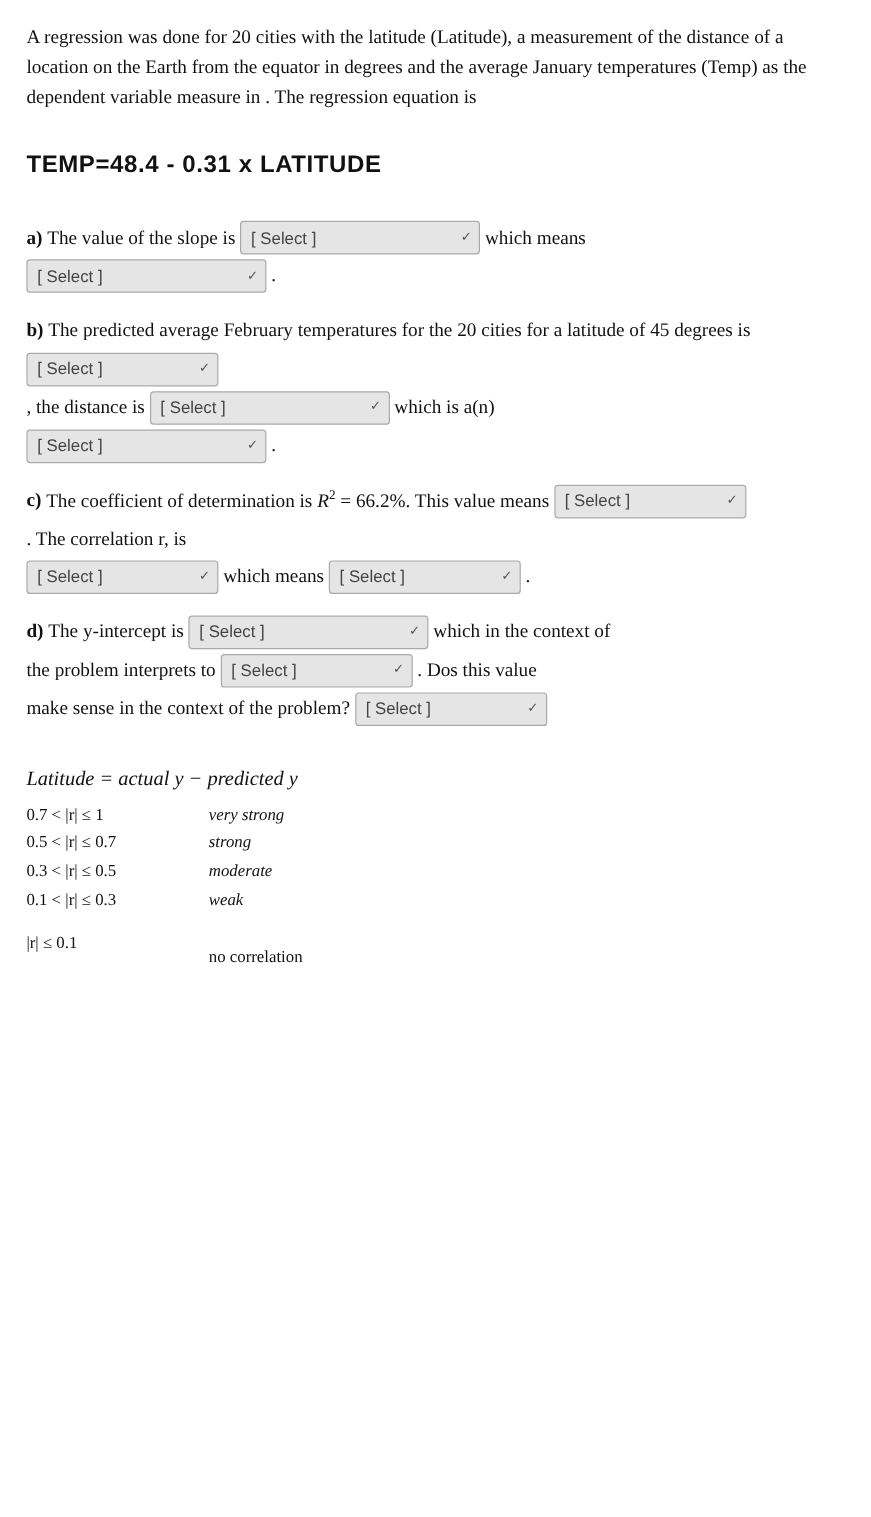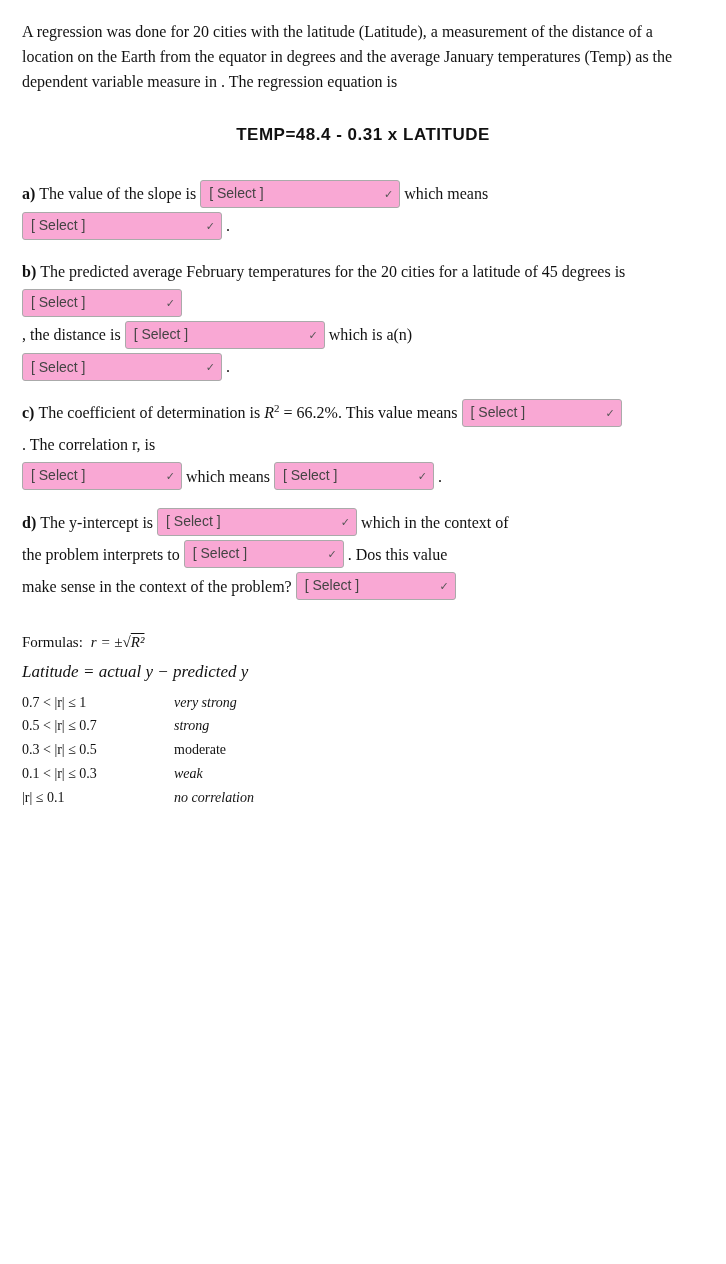--- a/index.html
+++ b/index.html
@@ -11,23 +11,22 @@
       width: 726px;
       min-height: 1264px;
       padding: 20px 22px 30px 22px;
       line-height: 1.5;
     }
     .intro-text {
       margin-bottom: 18px;
       line-height: 1.55;
     }
     .equation-block {
-      text-align: center;
       font-weight: bold;
-      font-size: 17px;
+      font-size: 20px;
       margin: 28px 0 32px 0;
       font-family: Arial, sans-serif;
       letter-spacing: 0.5px;
     }
     .section {
       margin-bottom: 18px;
     }
     .section-label {
       font-weight: bold;
       font-style: normal;
@@ -42,21 +41,21 @@
     }
     .select-dropdown {
       display: inline-flex;
       align-items: center;
       border: 1px solid #aaa;
       border-radius: 3px;
       padding: 2px 6px 2px 8px;
       font-size: 14px;
       font-family: Arial, sans-serif;
       color: #444;
-      background: #f9a8d4;
+      background: #e5e5e5;
       cursor: pointer;
       min-width: 120px;
       height: 28px;
       position: relative;
     }
     .select-dropdown .select-text {
       flex: 1;
       white-space: nowrap;
     }
     .select-dropdown .chevron {
@@ -206,41 +205,37 @@
     <span>make sense in the context of the problem?</span>
     <div class="select-dropdown select-medium">
       <span class="select-text">[ Select ]</span>
       <span class="chevron">✓</span>
     </div>
   </div>
 </div>
 
 <div class="formulas-section">
   <div class="formula-line">
-    <span style="font-weight:normal; font-style:normal;">Formulas:</span>
-    <span style="font-style:italic;">r = ±√<span style="text-decoration:overline;">R²</span></span>
-  </div>
-  <div class="formula-line">
     <span style="font-style:italic; font-size:17px;">Latitude = actual y − predicted y</span>
   </div>
   <div class="correlation-table">
     <div class="row">
       <span class="range">0.7 &lt; |r| ≤ 1</span>
       <span style="font-style:italic;">very strong</span>
     </div>
     <div class="row">
       <span class="range">0.5 &lt; |r| ≤ 0.7</span>
       <span style="font-style:italic;">strong</span>
     </div>
     <div class="row">
       <span class="range">0.3 &lt; |r| ≤ 0.5</span>
-      <span style="">moderate</span>
+      <span style="font-style:italic;">moderate</span>
     </div>
     <div class="row">
       <span class="range">0.1 &lt; |r| ≤ 0.3</span>
       <span style="font-style:italic;">weak</span>
     </div>
     <div class="row">
       <span class="range">|r| ≤ 0.1</span>
-      <span style="font-style:italic;">no correlation</span>
+      <span style="margin-top:24px;">no correlation</span>
     </div>
   </div>
 </div>
 
 </body></html>

